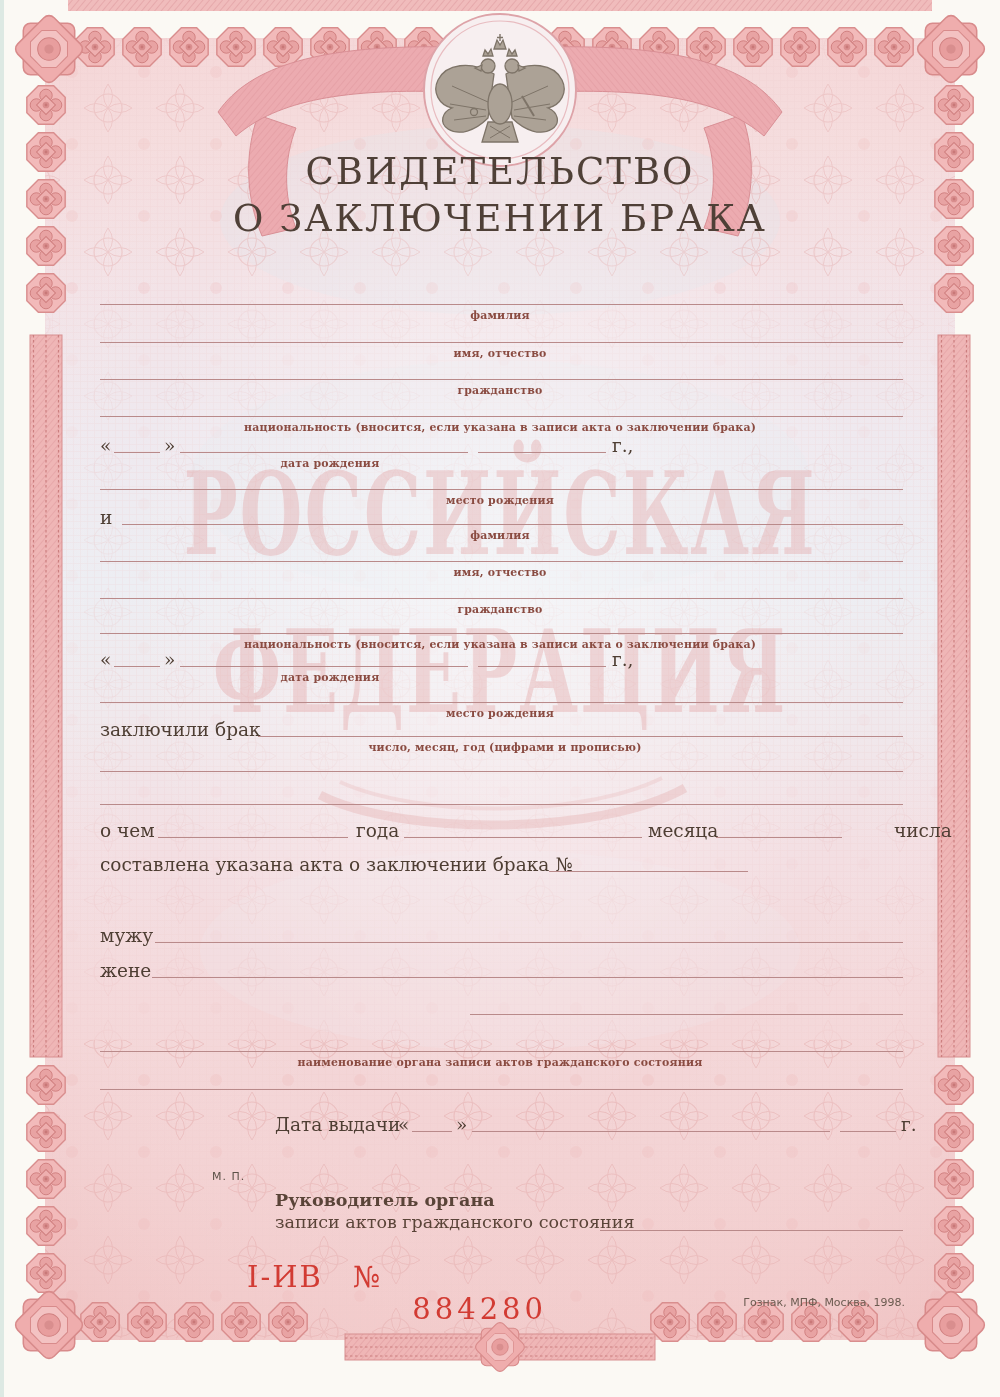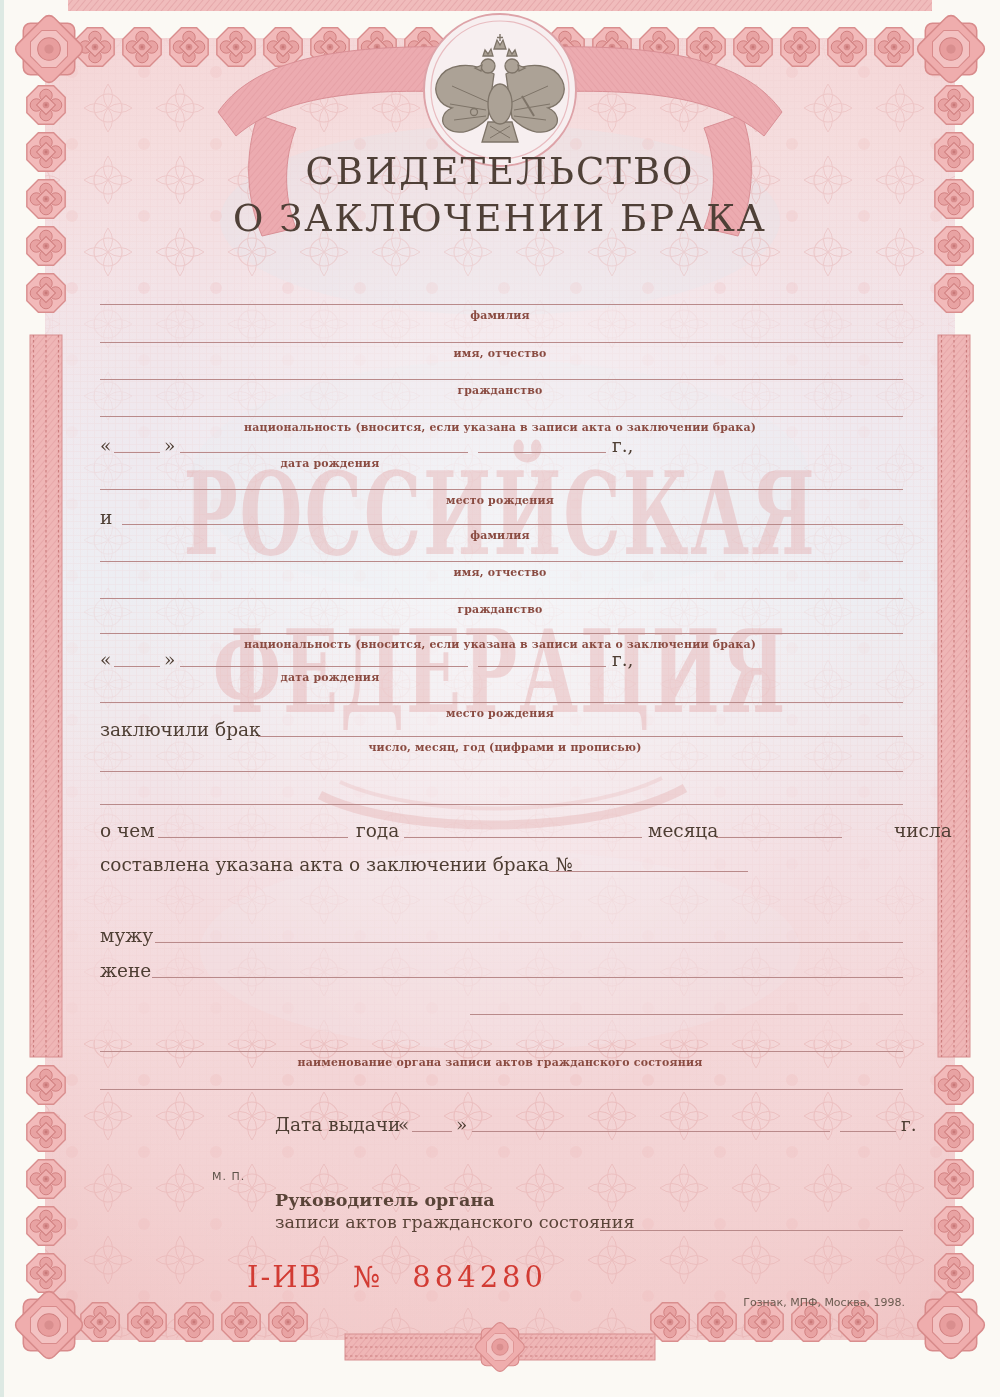--- a/index.html
+++ b/index.html
@@ -12,21 +12,21 @@
       font-size:76px;letter-spacing:2px;transform:scale(.95,1.5);white-space:nowrap;}
   #content{position:absolute;left:0;top:0;width:1000px;height:1397px;z-index:2;}
   .bigtext{position:absolute;font-family:"DejaVu Serif",serif;font-size:18.5px;color:#4e3e33;white-space:nowrap;}
   .slabel{position:absolute;font-family:"DejaVu Serif",serif;font-size:11.5px;font-weight:bold;
           color:#8a4b41;white-space:nowrap;transform:translateX(-50%) scaleX(.95);letter-spacing:.2px;}
   .ln{position:absolute;height:0;border-bottom:1.3px solid #b98a8a;}
   #title{position:absolute;top:148px;left:0;width:1000px;text-align:center;
          font-size:37px;font-weight:normal;letter-spacing:2px;line-height:47px;color:#4f4037;}
   #serial{position:absolute;top:1260px;left:0;width:794px;display:flex;justify-content:center;
           gap:30px;font-size:29px;color:#d23b33;letter-spacing:2px;}
-  #serial .num{letter-spacing:4px;}
+  #serial .num{letter-spacing:4px;margin-top:32px;}
   #printer{position:absolute;top:1296px;right:95px;font-family:"DejaVu Sans",sans-serif;
            font-size:11px;color:#6b5b50;}
   #seal{position:absolute;left:212px;top:1170px;font-family:"DejaVu Sans",sans-serif;
         font-size:11px;color:#5c5248;letter-spacing:1px;}
   .head{position:absolute;left:275px;font-size:17.5px;color:#5a4438;white-space:nowrap;}
 </style>
 </head>
 <body>
 
 <div id="page">

